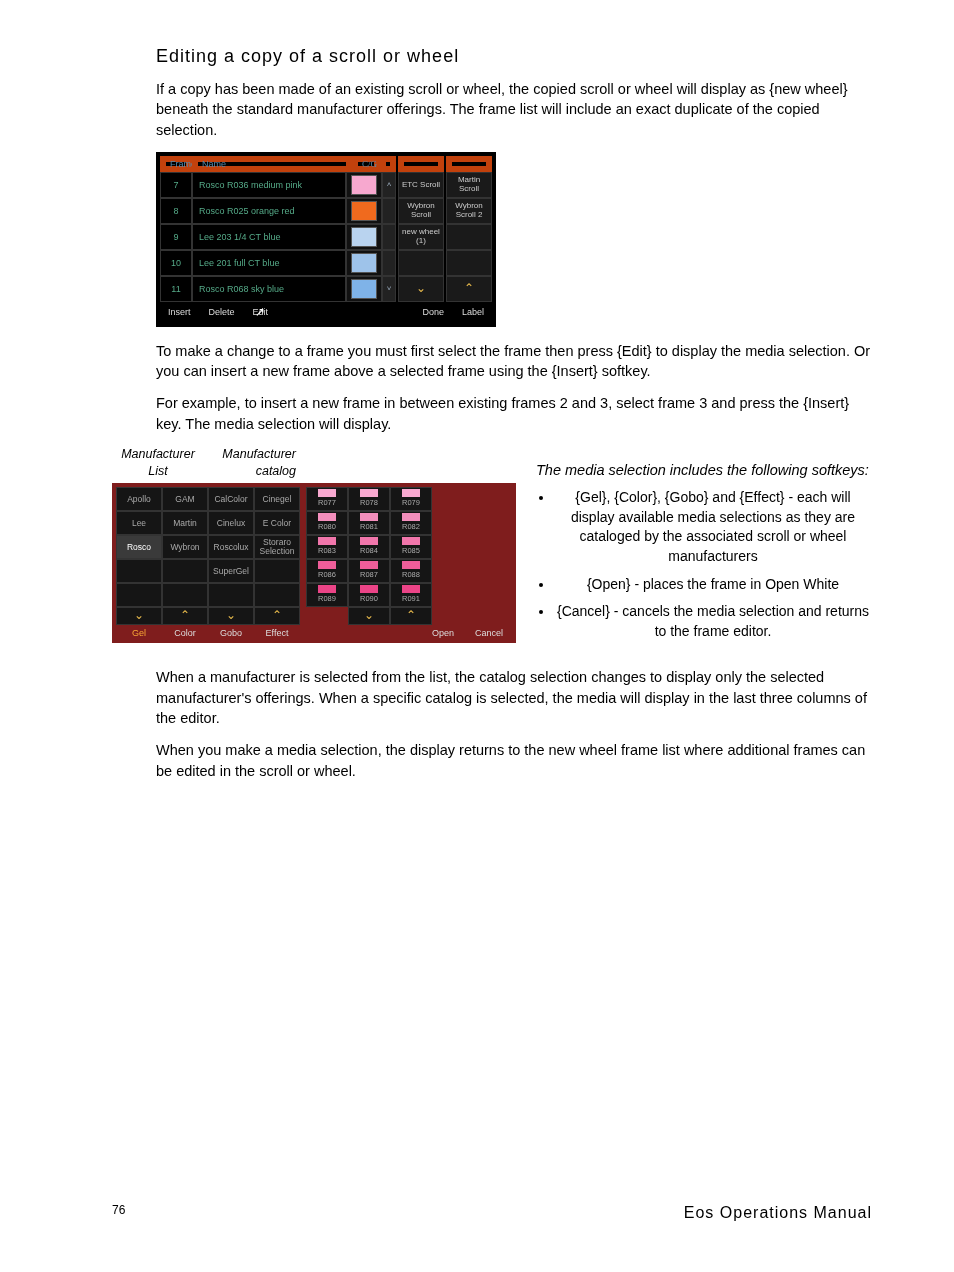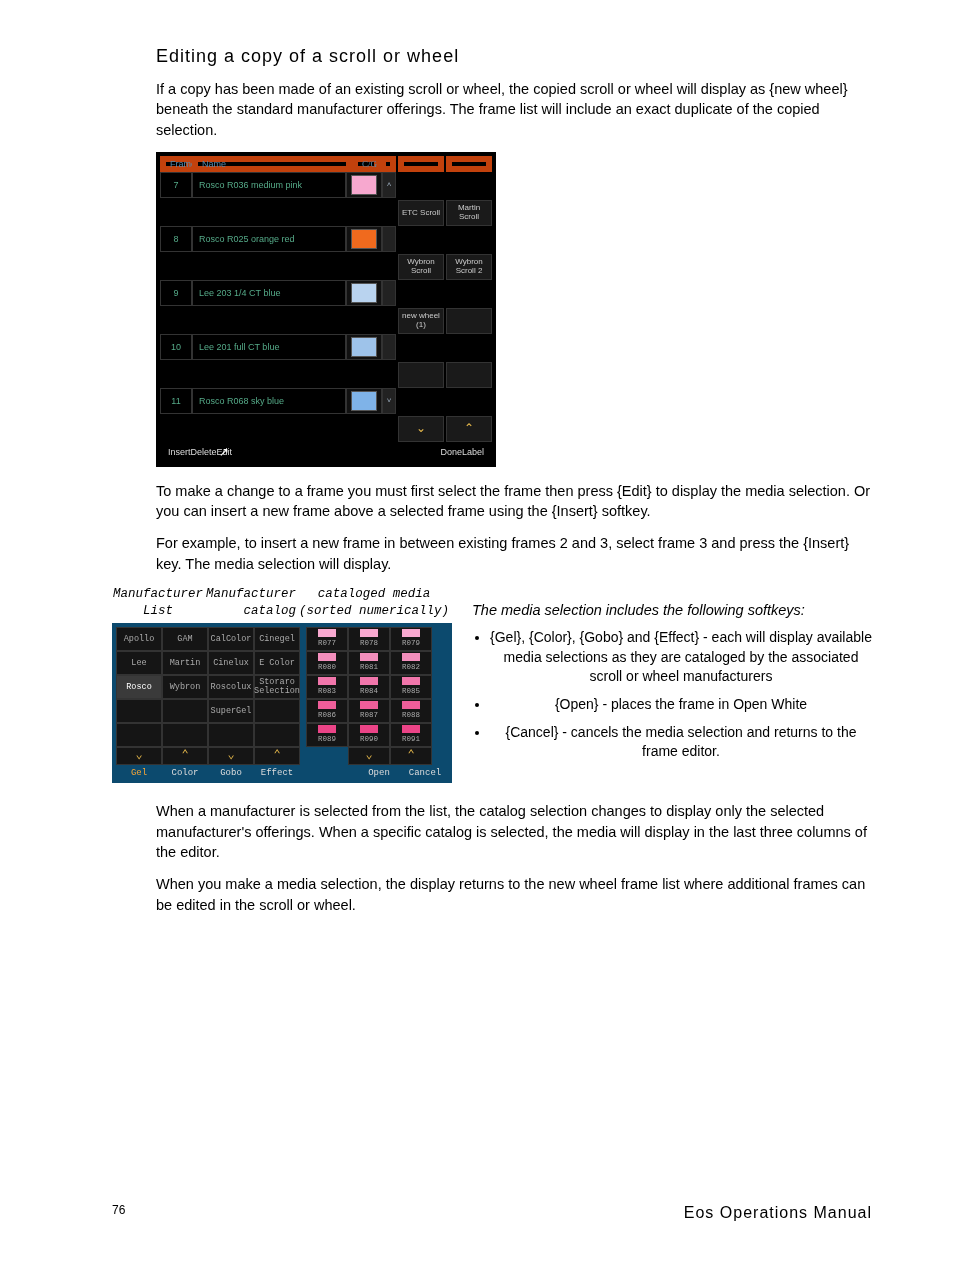--- a/index.html
+++ b/index.html
@@ -48,35 +48,35 @@
     color:#5a8; font-size:9px; height:26px; box-sizing:border-box;
   }
   .fig1 .swatch {
     width:26px; height:20px; margin:3px 2px; border:1px solid #555; box-sizing:border-box;
   }
   .fig1 .swatchcol { width:36px; border:1px solid #333; display:flex; align-items:center; justify-content:center; height:26px; box-sizing:border-box; background:#111;}
   .fig1 .scrollcol { width:14px; background:#222; border:1px solid #333; height:26px; box-sizing:border-box; display:flex; align-items:center; justify-content:center; font-size:8px;}
   .fig1 .sidebtn {
     width:46px; height:26px; border:1px solid #333; margin-left:2px; display:flex;
     align-items:center; justify-content:center; color:#ccc; font-size:8px; text-align:center;
-    box-sizing:border-box; background:#1a1a1a; line-height:1.1;margin-top:28px;
-  }
-  .fig1 .footerbtns { display:flex; padding:4px 8px; color:#ddd; font-size:9px; }
+    box-sizing:border-box; background:#1a1a1a; line-height:1.1;
+  }
+  .fig1 .footerbtns { display:flex; gap:18px; padding:4px 8px; color:#ddd; font-size:9px; }
   .fig1 .footerbtns .spacer { flex:1; }
   .fig1 .header { display:flex; height:16px; color:#58a; font-size:9px; }
   .fig1 .header div { border:6px solid #c2410c; display:flex; align-items:center; padding-left:4px; box-sizing:border-box; }
   .cursor { position:relative; }
   .cursor::after { content:"↖"; transform: scaleX(-1); display:inline-block; position:absolute; color:#fff; font-size:12px; left:2px; top:-2px; }
 
   .columns { display:flex; margin-left: 0; gap: 20px; margin-bottom: 18px; }
-  .fig2wrap { width: 340px; flex: 0 0 auto; font-family: Liberation Mono, monospace; }
+  .fig2wrap { width: 404px; flex: 0 0 auto; }
   .fig2labels { display:flex; font-style:italic; font-size:12.5px; text-align:center; margin-bottom:2px; }
   .fig2labels > div { flex:1; }
   .fig2 {
-    background:#0c4a6e; padding:4px; box-sizing:border-box; font-size:8.5px; color:#aaa;
+    background:#7f1d1d; padding:4px; box-sizing:border-box; font-size:8.5px; color:#aaa;
   }
   .fig2 .grid { display:flex; }
   .fig2 .col { display:flex; flex-direction:column; }
   .fig2 .cell {
     border:1px solid #333; width:46px; height:24px; display:flex; align-items:center;
     justify-content:center; box-sizing:border-box; background:#151515; text-align:center; line-height:1;
   }
   .fig2 .cell.sel { background:#3a3a3a; color:#fff; }
   .fig2 .mediacell {
     border:1px solid #333; width:42px; height:24px; box-sizing:border-box; background:#151515;
@@ -186,21 +186,20 @@
   </div>
 
   <p class="body">To make a change to a frame you must first select the frame then press {Edit} to display the media selection. Or you can insert a new frame above a selected frame using the {Insert} softkey.</p>
   <p class="body">For example, to insert a new frame in between existing frames 2 and 3, select frame 3 and press the {Insert} key. The media selection will display.</p>
 
   <div class="columns">
     <div class="fig2wrap">
       <div class="fig2labels">
         <div style="flex:0 0 92px;">Manufacturer List</div>
         <div style="flex:0 0 92px;text-align:right;">Manufacturer catalog</div>
-        <div style="flex:1;">cataloged media (sorted numerically)</div>
       </div>
       <div class="fig2">
         <div class="grid" id="fig2-grid">
             <div class="col">
               <div class="cell">Apollo</div>
               <div class="cell">Lee</div>
               <div class="cell sel">Rosco</div>
               <div class="cell"></div>
               <div class="cell"></div>
             </div>

